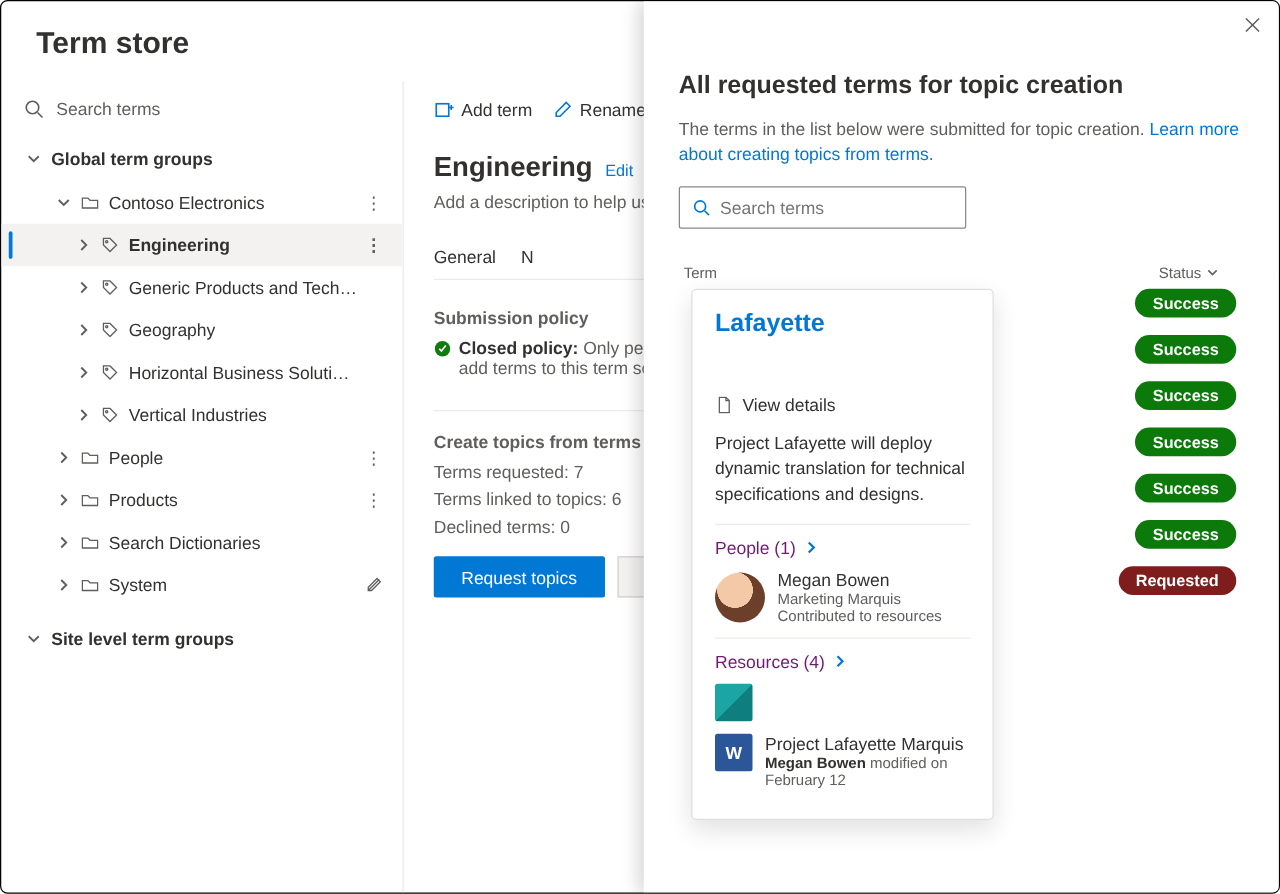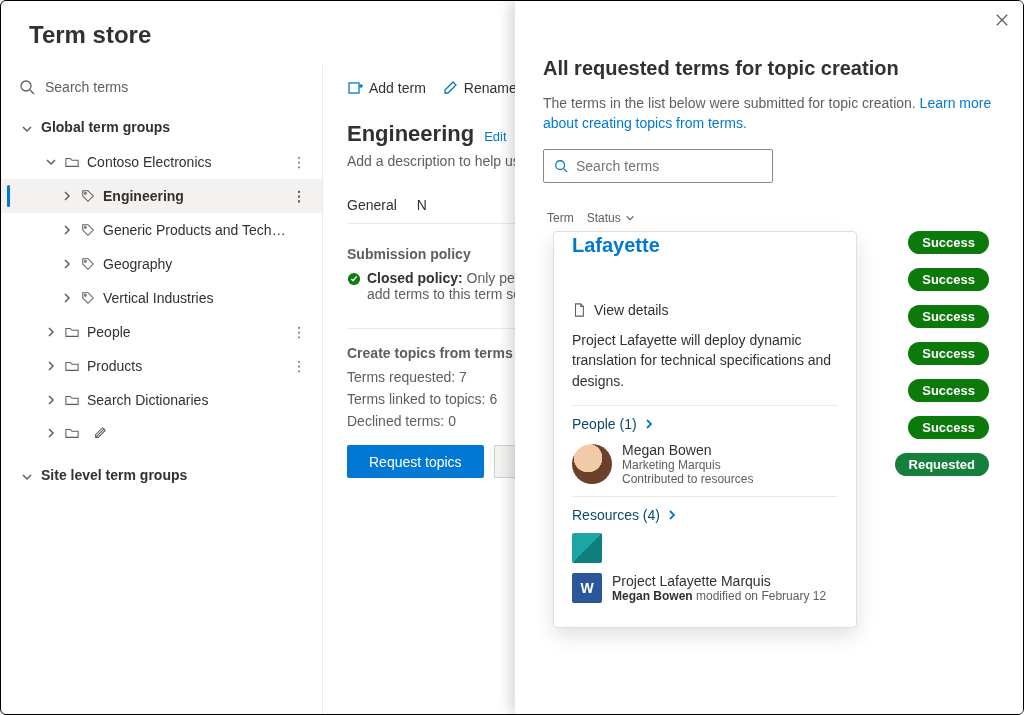--- a/index.html
+++ b/index.html
@@ -38,21 +38,21 @@
     color: #605e5c;
   }
   .search-row .sicon { width: 16px; height: 16px; margin-right: 10px; }
   .taxonomy-row {
     display: flex; align-items: center;
     padding: 10px 14px 10px 18px;
     color: #605e5c;
   }
   .taxonomy-row .sicon { width: 16px; height:16px; margin-right: 10px; }
   .group-header {
-    display: flex; align-items: flex-end;
+    display: flex; align-items: center;
     padding: 10px 14px 10px 20px;
     font-weight: 600;
     cursor: pointer;
   }
   .chev { width:12px; height:12px; margin-right:8px; }
   .tree { }
   .tree-row {
     display: flex; align-items: center;
     padding: 9px 10px 9px 40px;
     position: relative;
@@ -140,57 +140,57 @@
   .panel-sub a { color:#0078d4; text-decoration:none; }
   .panel-search {
     display:flex; align-items:center;
     border:1px solid #8a8886; border-radius:2px;
     width: 230px; height:34px; padding: 0 10px;
     margin-bottom: 22px;
   }
   .panel-search .sicon{ width:14px;height:14px; margin-right:8px; color:#0078d4;}
   .panel-search input { border:none; outline:none; flex:1; font-size:14px; }
   .table-head {
-    display:flex; 
+    display:flex; justify-content:space-between;
     font-size:12px; color:#605e5c;
     padding: 6px 20px 6px 4px;
     gap: 13px;
   }
   .status-col { display:flex; align-items:center; gap:4px;}
   .rows { display:flex; flex-direction:column; gap:14px; position:relative;}
   .pill {
     display:inline-block;
     padding: 4px 14px;
     border-radius: 14px;
     font-size:13px; font-weight:600;
     color:#fff;
     align-self:flex-end;
     margin-right: 6px;
   }
   .pill.success { background:#0b7a0b; }
-  .pill.requested { background:#15803d; }
+  .pill.requested { background:#7f1d1d; }
   .row-line { display:flex; justify-content:flex-end; }
 
   
   .hover-card {
     position:absolute;
     left: 10px; top: 0px;
-    width: 304px;
+    width: 242px;
     background:#fff;
     border:1px solid #e1dfdd;
     border-radius:4px;
     box-shadow: 0 8px 20px rgba(0,0,0,.12);
-    padding: 2px 18px 14px 18px;
+    padding: 16px 18px 14px 18px;
   }
   .hc-title { color:#0078d4; font-size:20px; font-weight:600; margin-bottom:10px;}
   .hc-link { display:flex; align-items:center; gap:8px; color:#323130; margin-bottom:12px; cursor:pointer;margin-top:45px;}
   .hc-link .doc-ico{ width:14px;height:14px; color:#605e5c;}
   .hc-desc { color:#323130; line-height:1.45; margin-bottom:14px;}
   .hc-sep { height:1px; background:#edebe9; margin:10px 0;}
-  .hc-sec-head { display:flex; align-items:center; gap:6px; color:#0c4a6e; font-weight:400; margin:4px 0 10px 0;}
+  .hc-sec-head { display:flex; align-items:center; gap:6px; color:#701a75; font-weight:400; margin:4px 0 10px 0;}
   .hc-sec-head .chev-r { width:12px;height:12px; color:#0078d4;}
   .person { display:flex; gap:10px; align-items:center; margin-bottom:6px;}
   .avatar {
     width:40px;height:40px;border-radius:50%;
     background: radial-gradient(circle at 40% 35%, #f4c9a8 0 40%, #6b3f2a 41% 100%);
     flex-shrink:0;
   }
   .person .meta .name{ font-weight:400;}
   .person .meta .role{ font-size:12px; color:#605e5c;}
   .resource { display:flex; gap:10px; align-items:flex-start; margin:10px 0;}
@@ -300,20 +300,35 @@
             <svg viewBox="0 0 12 12" width="12" height="12" fill="none" stroke="#605e5c" stroke-width="1.5">
               <path d="M4 2 L8 6 L4 10"></path>
             </svg>
           </span>
         <span class="tag-icon">
             <svg viewBox="0 0 16 16" width="14" height="14" fill="none" stroke="#605e5c" stroke-width="1.2">
               <path d="M2 2 H8 L14 8 L8 14 L2 8 Z"></path>
               <circle cx="5" cy="5" r="1"></circle>
             </svg>
           </span>
+        <span class="label">Horizontal Business Solutions</span>
+        <span class="more">⋮</span>
+      </div>
+      <div class="tree-row l2">
+        <span class="chev">
+            <svg viewBox="0 0 12 12" width="12" height="12" fill="none" stroke="#605e5c" stroke-width="1.5">
+              <path d="M4 2 L8 6 L4 10"></path>
+            </svg>
+          </span>
+        <span class="tag-icon">
+            <svg viewBox="0 0 16 16" width="14" height="14" fill="none" stroke="#605e5c" stroke-width="1.2">
+              <path d="M2 2 H8 L14 8 L8 14 L2 8 Z"></path>
+              <circle cx="5" cy="5" r="1"></circle>
+            </svg>
+          </span>
         <span class="label">Vertical Industries</span>
         <span class="more">⋮</span>
       </div>
 
       <div class="tree-row l1 show-more">
         <span class="chev">
             <svg viewBox="0 0 12 12" width="12" height="12" fill="none" stroke="#605e5c" stroke-width="1.5">
               <path d="M4 2 L8 6 L4 10"></path>
             </svg>
           </span>
@@ -357,20 +372,21 @@
         <span class="chev">
             <svg viewBox="0 0 12 12" width="12" height="12" fill="none" stroke="#605e5c" stroke-width="1.5">
               <path d="M4 2 L8 6 L4 10"></path>
             </svg>
           </span>
         <span class="folder-icon">
             <svg viewBox="0 0 16 16" width="14" height="14" fill="none" stroke="#605e5c" stroke-width="1.2">
               <path d="M1 4 H6 L8 6 H15 V13 H1 Z"></path>
             </svg>
           </span>
+        <span class="label">System</span>
         <span class="more pencil-ban">
           <svg viewBox="0 0 16 16" width="14" height="14" fill="none" stroke="currentColor" stroke-width="1.2">
               <path d="M3 13 L13 3"></path>
               <path d="M11 2 L14 5 L6 13 L3 13 L3 10 Z"></path>
             </svg>
         </span>
       </div>
     </div>
 
     <div class="group-header" style="margin-top:8px;">

